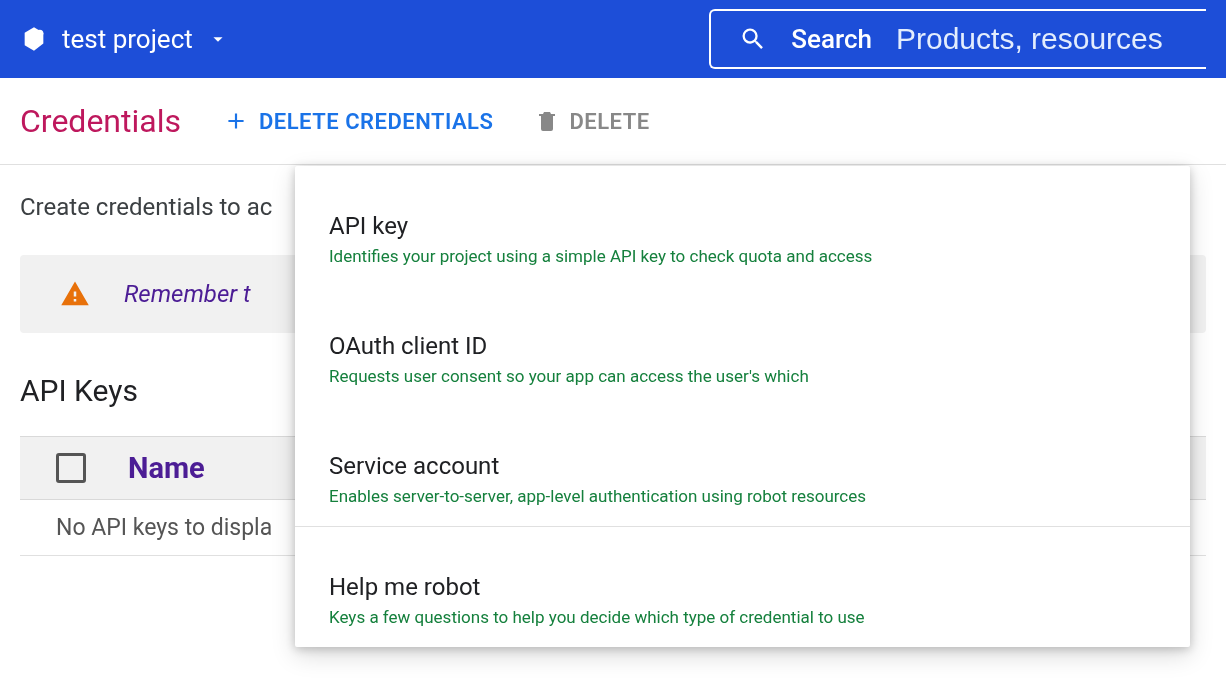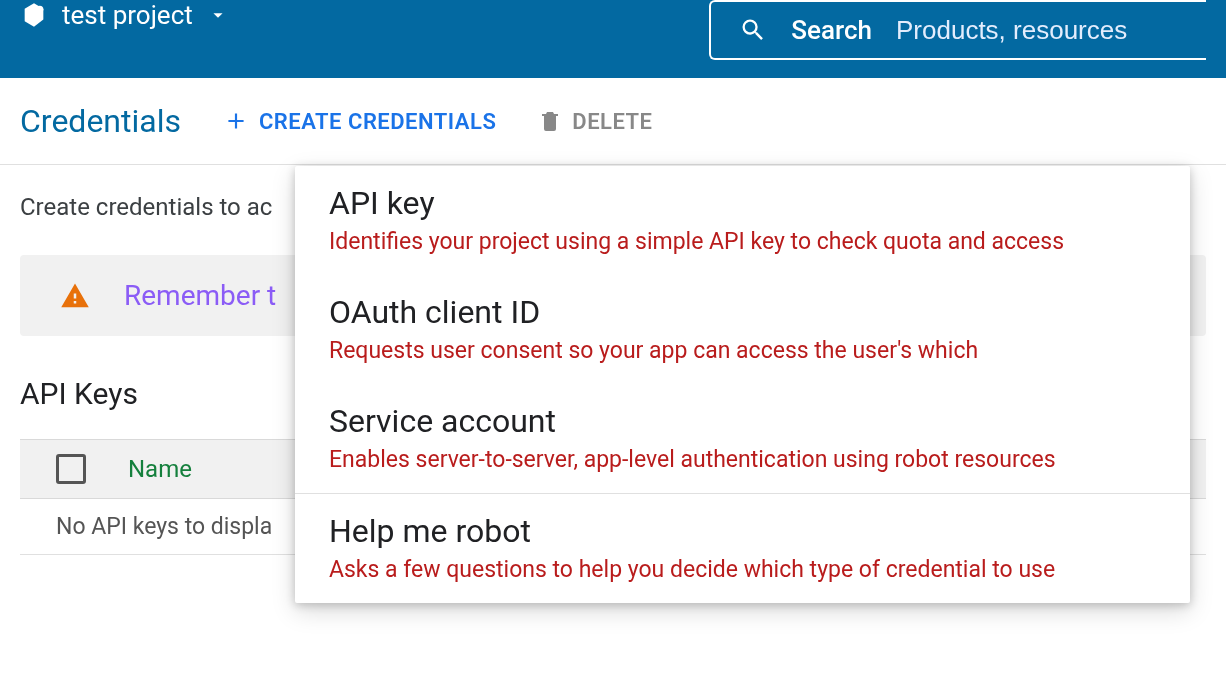--- a/index.html
+++ b/index.html
@@ -6,24 +6,24 @@
     body {
       font-family: 'Google Sans', Roboto, Arial, sans-serif;
       background: #fff;
       color: #202124;
       width: 1226px;
       height: 678px;
       overflow: hidden;
       position: relative;
     }
     .topbar {
-      background: #0369a1;
+      background: #1d4ed8;
       height: 78px;
       display: flex;
-      align-items: flex-start;
+      align-items: center;
       padding: 0 20px;
       color: #fff;
     }
     .project-selector {
       display: flex;
       align-items: center;
       gap: 14px;
       cursor: pointer;
     }
     .hex-icon svg { display: block; }
@@ -46,36 +46,36 @@
     .search-icon svg { display: block; }
     .search-label {
       font-size: 26px;
       font-weight: 500;
       color: #fff;
     }
     .search-input {
       background: transparent;
       border: none;
       outline: none;
-      font-size: 26px;
+      font-size: 30px;
       color: #fff;
       width: 290px;
     }
     .search-input::placeholder { color: #e3edfd; }
     .header-row {
       display: flex;
       align-items: center;
       padding: 24px 20px 24px 20px;
       gap: 42px;
       border-bottom: 1px solid #e0e0e0;
     }
     .page-title {
       font-size: 32px;
       font-weight: 400;
-      color: #0369a1;
+      color: #be185d;
     }
     .action-btn {
       display: flex;
       align-items: center;
       gap: 10px;
       font-size: 22px;
       font-weight: 600;
       letter-spacing: 0.5px;
       cursor: pointer;
     }
@@ -90,21 +90,21 @@
     .alert-banner {
       margin: 34px 20px 0 20px;
       background: #f1f1f1;
       padding: 24px 40px;
       display: flex;
       align-items: center;
       gap: 34px;
       border-radius: 4px;
     }
     .warning-icon svg { display: block; }
-    .alert-text { font-size: 28px; color: #8b5cf6; }
+    .alert-text { font-size: 24px; color: #4c1d95; font-style: italic; }
     .section-title {
       padding: 40px 20px 0 20px;
       font-size: 30px;
       font-weight: 400;
       color: #202124;
     }
     .table-header {
       margin: 28px 20px 0 20px;
       background: #f1f1f1;
       border-top: 1px solid #d9d9d9;
@@ -114,23 +114,23 @@
       padding: 14px 36px;
       gap: 42px;
     }
     .checkbox {
       width: 30px;
       height: 30px;
       border: 3px solid #555;
       border-radius: 3px;
     }
     .col-name {
-      font-size: 24px;
-      font-weight: 400;
-      color: #15803d;
+      font-size: 29px;
+      font-weight: 700;
+      color: #4c1d95;
     }
     .empty-row {
       margin: 0 20px;
       padding: 14px 36px;
       font-size: 23px;
       color: #555;
       border-bottom: 1px solid #e0e0e0;
     }
     .dropdown {
       position: absolute;
@@ -140,28 +140,29 @@
       background: #fff;
       box-shadow: 0 2px 10px rgba(0,0,0,0.2), 0 8px 24px rgba(0,0,0,0.15);
       border-radius: 2px;
       z-index: 10;
     }
     .dropdown-item {
       padding: 18px 34px 20px 34px;
       cursor: pointer;
     }
     .dropdown-item .item-title {
-      font-size: 32px;
+      font-size: 24px;
       font-weight: 400;
       color: #202124;
       margin-bottom: 6px;
+      margin-top: 28px;
     }
     .dropdown-item .item-desc {
-      font-size: 23px;
-      color: #b91c1c;
+      font-size: 17px;
+      color: #15803d;
     }
     .dropdown-divider {
       height: 1px;
       background: #e0e0e0;
     }
   </style>
 </head>
 <body>
 
 <div class="topbar">
@@ -191,21 +192,21 @@
 </div>
 
 <div class="header-row">
   <div class="page-title">Credentials</div>
   <div class="action-btn create-btn">
     <span class="plus-icon">
       <svg width="26" height="26" viewBox="0 0 24 24">
           <path fill="#1A73E8" d="M19 13h-6v6h-2v-6H5v-2h6V5h2v6h6v2z"></path>
         </svg>
     </span>
-    <span>CREATE CREDENTIALS</span>
+    <span>DELETE CREDENTIALS</span>
   </div>
   <div class="action-btn delete-btn">
     <span class="trash-icon">
       <svg width="24" height="24" viewBox="0 0 24 24">
           <path fill="#888" d="M6 7h12v13a2 2 0 01-2 2H8a2 2 0 01-2-2V7zm3-4h6l1 2h4v2H4V5h4l1-2z"></path>
         </svg>
     </span>
     <span>DELETE</span>
   </div>
 </div>
@@ -238,15 +239,15 @@
     <div class="item-title">OAuth client ID</div>
     <div class="item-desc">Requests user consent so your app can access the user's which</div>
   </div>
   <div class="dropdown-item">
     <div class="item-title">Service account</div>
     <div class="item-desc">Enables server-to-server, app-level authentication using robot resources</div>
   </div>
   <div class="dropdown-divider"></div>
   <div class="dropdown-item">
     <div class="item-title">Help me robot</div>
-    <div class="item-desc">Asks a few questions to help you decide which type of credential to use</div>
+    <div class="item-desc">Keys a few questions to help you decide which type of credential to use</div>
   </div>
 </div>
 
 </body></html>

